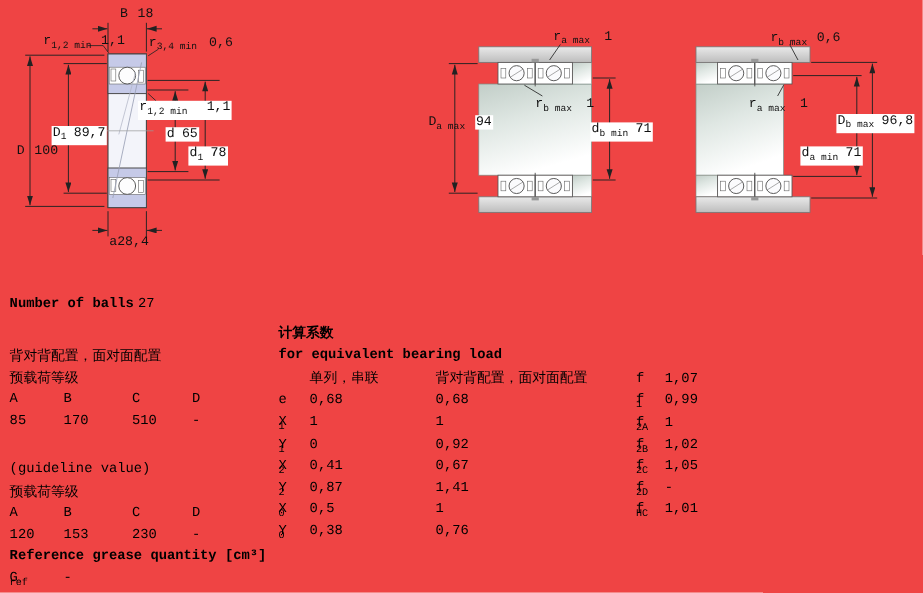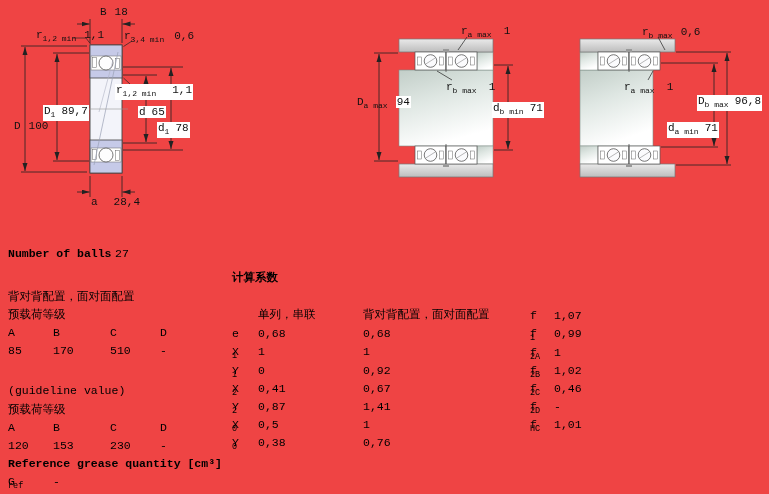--- a/index.html
+++ b/index.html
@@ -2,21 +2,21 @@
 <html><head>
 <meta charset="utf-8">
 <style>
   html,body{margin:0;padding:0;background:#fff;}
   #page{position:relative;width:769px;height:494px;background:#ef4444;
         font-family:Liberation Mono, monospace;color:#000;overflow:hidden;}
   svg{position:absolute;left:0;top:0;}
   .dlab{position:absolute;font-size:11px;line-height:12px;white-space:nowrap;color:#111;}
   .dlab sub{font-size:8px;}
   .wbg{background:#ffffff;padding:0 1px;}
-  .m4{margin-left:16px}.m6{margin-left:6px}.m8{margin-left:8px}.m10{margin-left:10px}.m12{margin-left:12px}.m16{margin-left:16px}
+  .m4{margin-left:0}.m6{margin-left:6px}.m8{margin-left:8px}.m10{margin-left:10px}.m12{margin-left:12px}.m16{margin-left:16px}
   .h{position:absolute;font-weight:bold;font-size:11.5px;white-space:nowrap;}
   .t{position:absolute;font-size:11.5px;white-space:nowrap;}
   .trow{position:absolute;font-size:11.5px;height:15px;width:225px;}
   .trow span{position:absolute;top:0;white-space:nowrap;}
   .trow .sl{font-weight:bold;}
   .c0{left:0}.c1{left:45px}.c2{left:102px}.c3{left:152px}
   .crow{position:absolute;font-size:11.5px;height:15px;width:290px;}
   .crow span{position:absolute;top:0;white-space:nowrap;}
   .l0{left:0}.l1{left:26px}.l2{left:131px}
   .frow{position:absolute;font-size:11.5px;height:15px;width:120px;}
@@ -205,20 +205,21 @@
       <span class="c3">-</span>
   </div>
 
   <div class="h" style="left:8px;top:457px">Reference grease quantity [cm³]</div>
   <div class="trow" style="left:8px;top:475px">
     <span class="c0"><span>G</span><sub>ref</sub></span>
       <span class="c1">-</span>
   </div>
 
   <div class="h" style="left:232px;top:270px">计算系数</div>
+  <div class="h" style="left:232px;top:289px">for equivalent bearing load</div>
   <div class="crow" style="left:232px;top:307px">
     <span class="l1">单列，串联</span>
       <span class="l2">背对背配置，面对面配置</span>
   </div>
   <div class="crow" style="left:232px;top:327px">
     <span class="l0"><span>e</span><sub></sub></span>
       <span class="l1">0,68</span>
       <span class="l2">0,68</span>
   </div>
   <div class="crow" style="left:232px;top:345px">
@@ -263,21 +264,21 @@
   <div class="frow" style="left:530px;top:346px">
     <span class="f0"><span>f</span><sub>2A</sub></span>
       <span class="f1">1</span>
   </div>
   <div class="frow" style="left:530px;top:364px">
     <span class="f0"><span>f</span><sub>2B</sub></span>
       <span class="f1">1,02</span>
   </div>
   <div class="frow" style="left:530px;top:382px">
     <span class="f0"><span>f</span><sub>2C</sub></span>
-      <span class="f1">0,46</span>
+      <span class="f1">1,05</span>
   </div>
   <div class="frow" style="left:530px;top:400px">
     <span class="f0"><span>f</span><sub>2D</sub></span>
       <span class="f1">-</span>
   </div>
   <div class="frow" style="left:530px;top:418px">
     <span class="f0"><span>f</span><sub>HC</sub></span>
       <span class="f1">1,01</span>
   </div>
 

